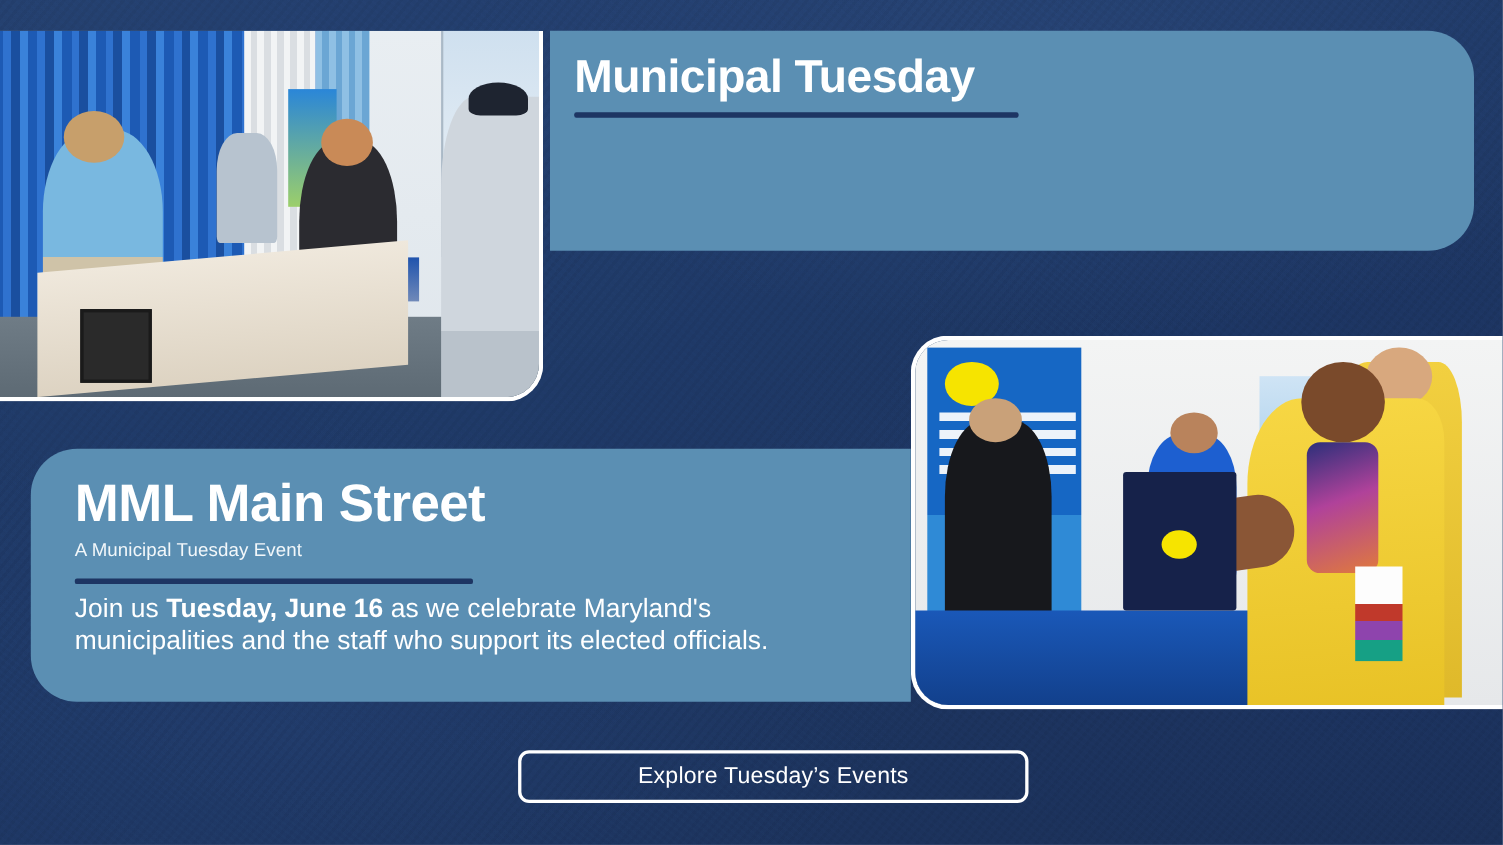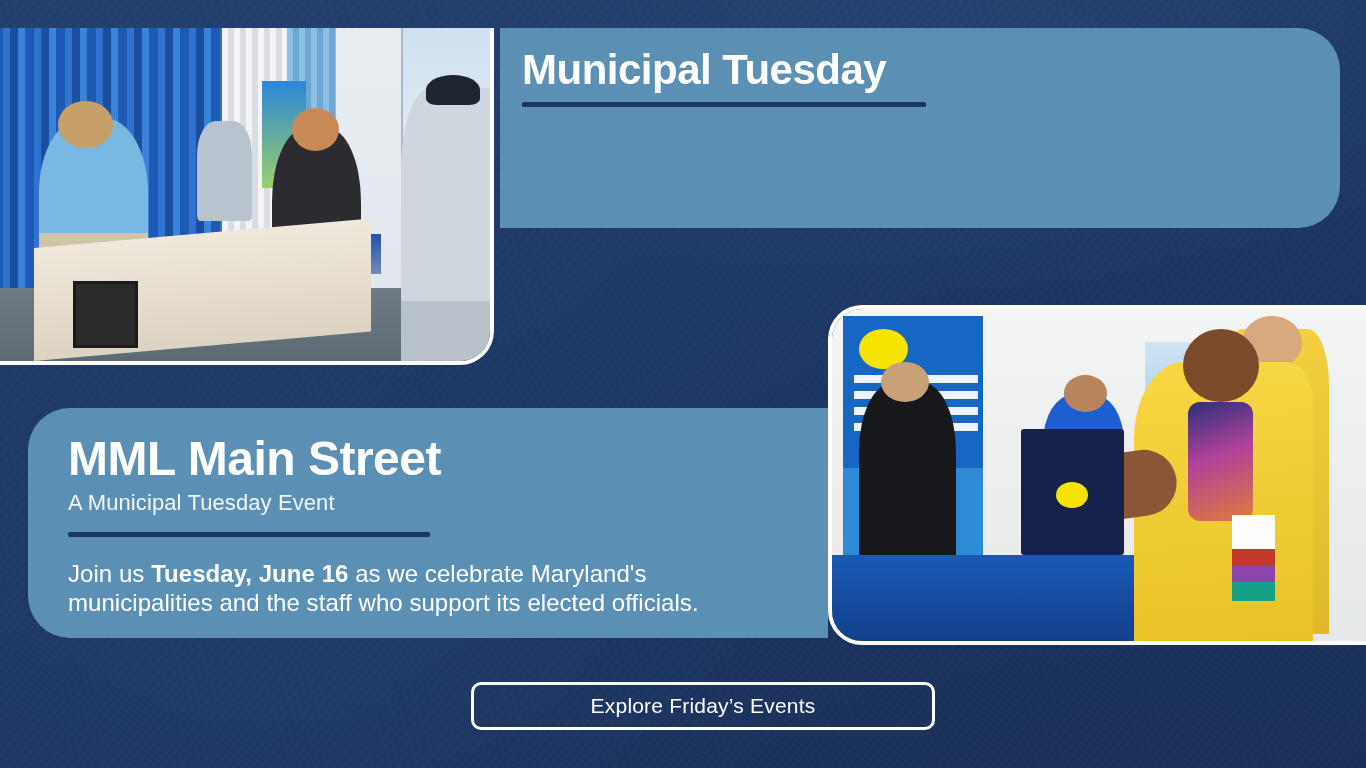--- a/index.html
+++ b/index.html
@@ -44,34 +44,34 @@
     left:28px; top:408px; width:800px; height:230px;
     border-radius:42px 0 0 42px;
     padding:24px 40px 0 40px;
   }
   .card-title {
     font-size:42px; font-weight:bold; letter-spacing:-.5px;
     line-height:1.12; color:#ffffff;
   }
   #card-bottom .card-title { font-size:48px; }
   .card-sub {
-    font-size:22px; font-weight:normal; color:#f2f7fa;
+    font-size:17px; font-weight:normal; color:#f2f7fa;
     margin-top:4px; letter-spacing:.1px;
   }
   .divider {
     height:5px; background:#1d3563; border-radius:2px;
     margin:10px 0 0 0;
   }
   #card-top .divider { width:404px; margin-top:9px; }
   #card-bottom .divider { width:362px; margin-top:16px; }
   .card-body {
     font-size:24px; line-height:29px; color:#ffffff;
     margin-top:16px; letter-spacing:.05px;
   }
-  #card-bottom .card-body { margin-top:22px; }
+  #card-bottom .card-body { margin-top:8px; }
   .card-body b { font-weight:bold; }
 
   
   .photo {
     position:absolute; overflow:hidden;
     border:4px solid #ffffff; background:#24456f;
   }
   #photo-left {
     left:-6px; top:28px; width:500px; height:337px;
     border-width:0 4px 4px 0;
@@ -301,13 +301,13 @@
     <div id="pr-yellow"></div>
     <div id="pr-yh"></div>
     <div id="pr-scarf"></div>
     <div id="pr-arm"></div>
     <div id="pr-folder"></div>
     <div id="pr-foldoc"></div>
     <div id="pr-badge"></div>
   </div>
 </div>
 
-<button id="cta">Explore Friday’s Events</button>
+<button id="cta">Explore Tuesday’s Events</button>
 
 </body></html>

